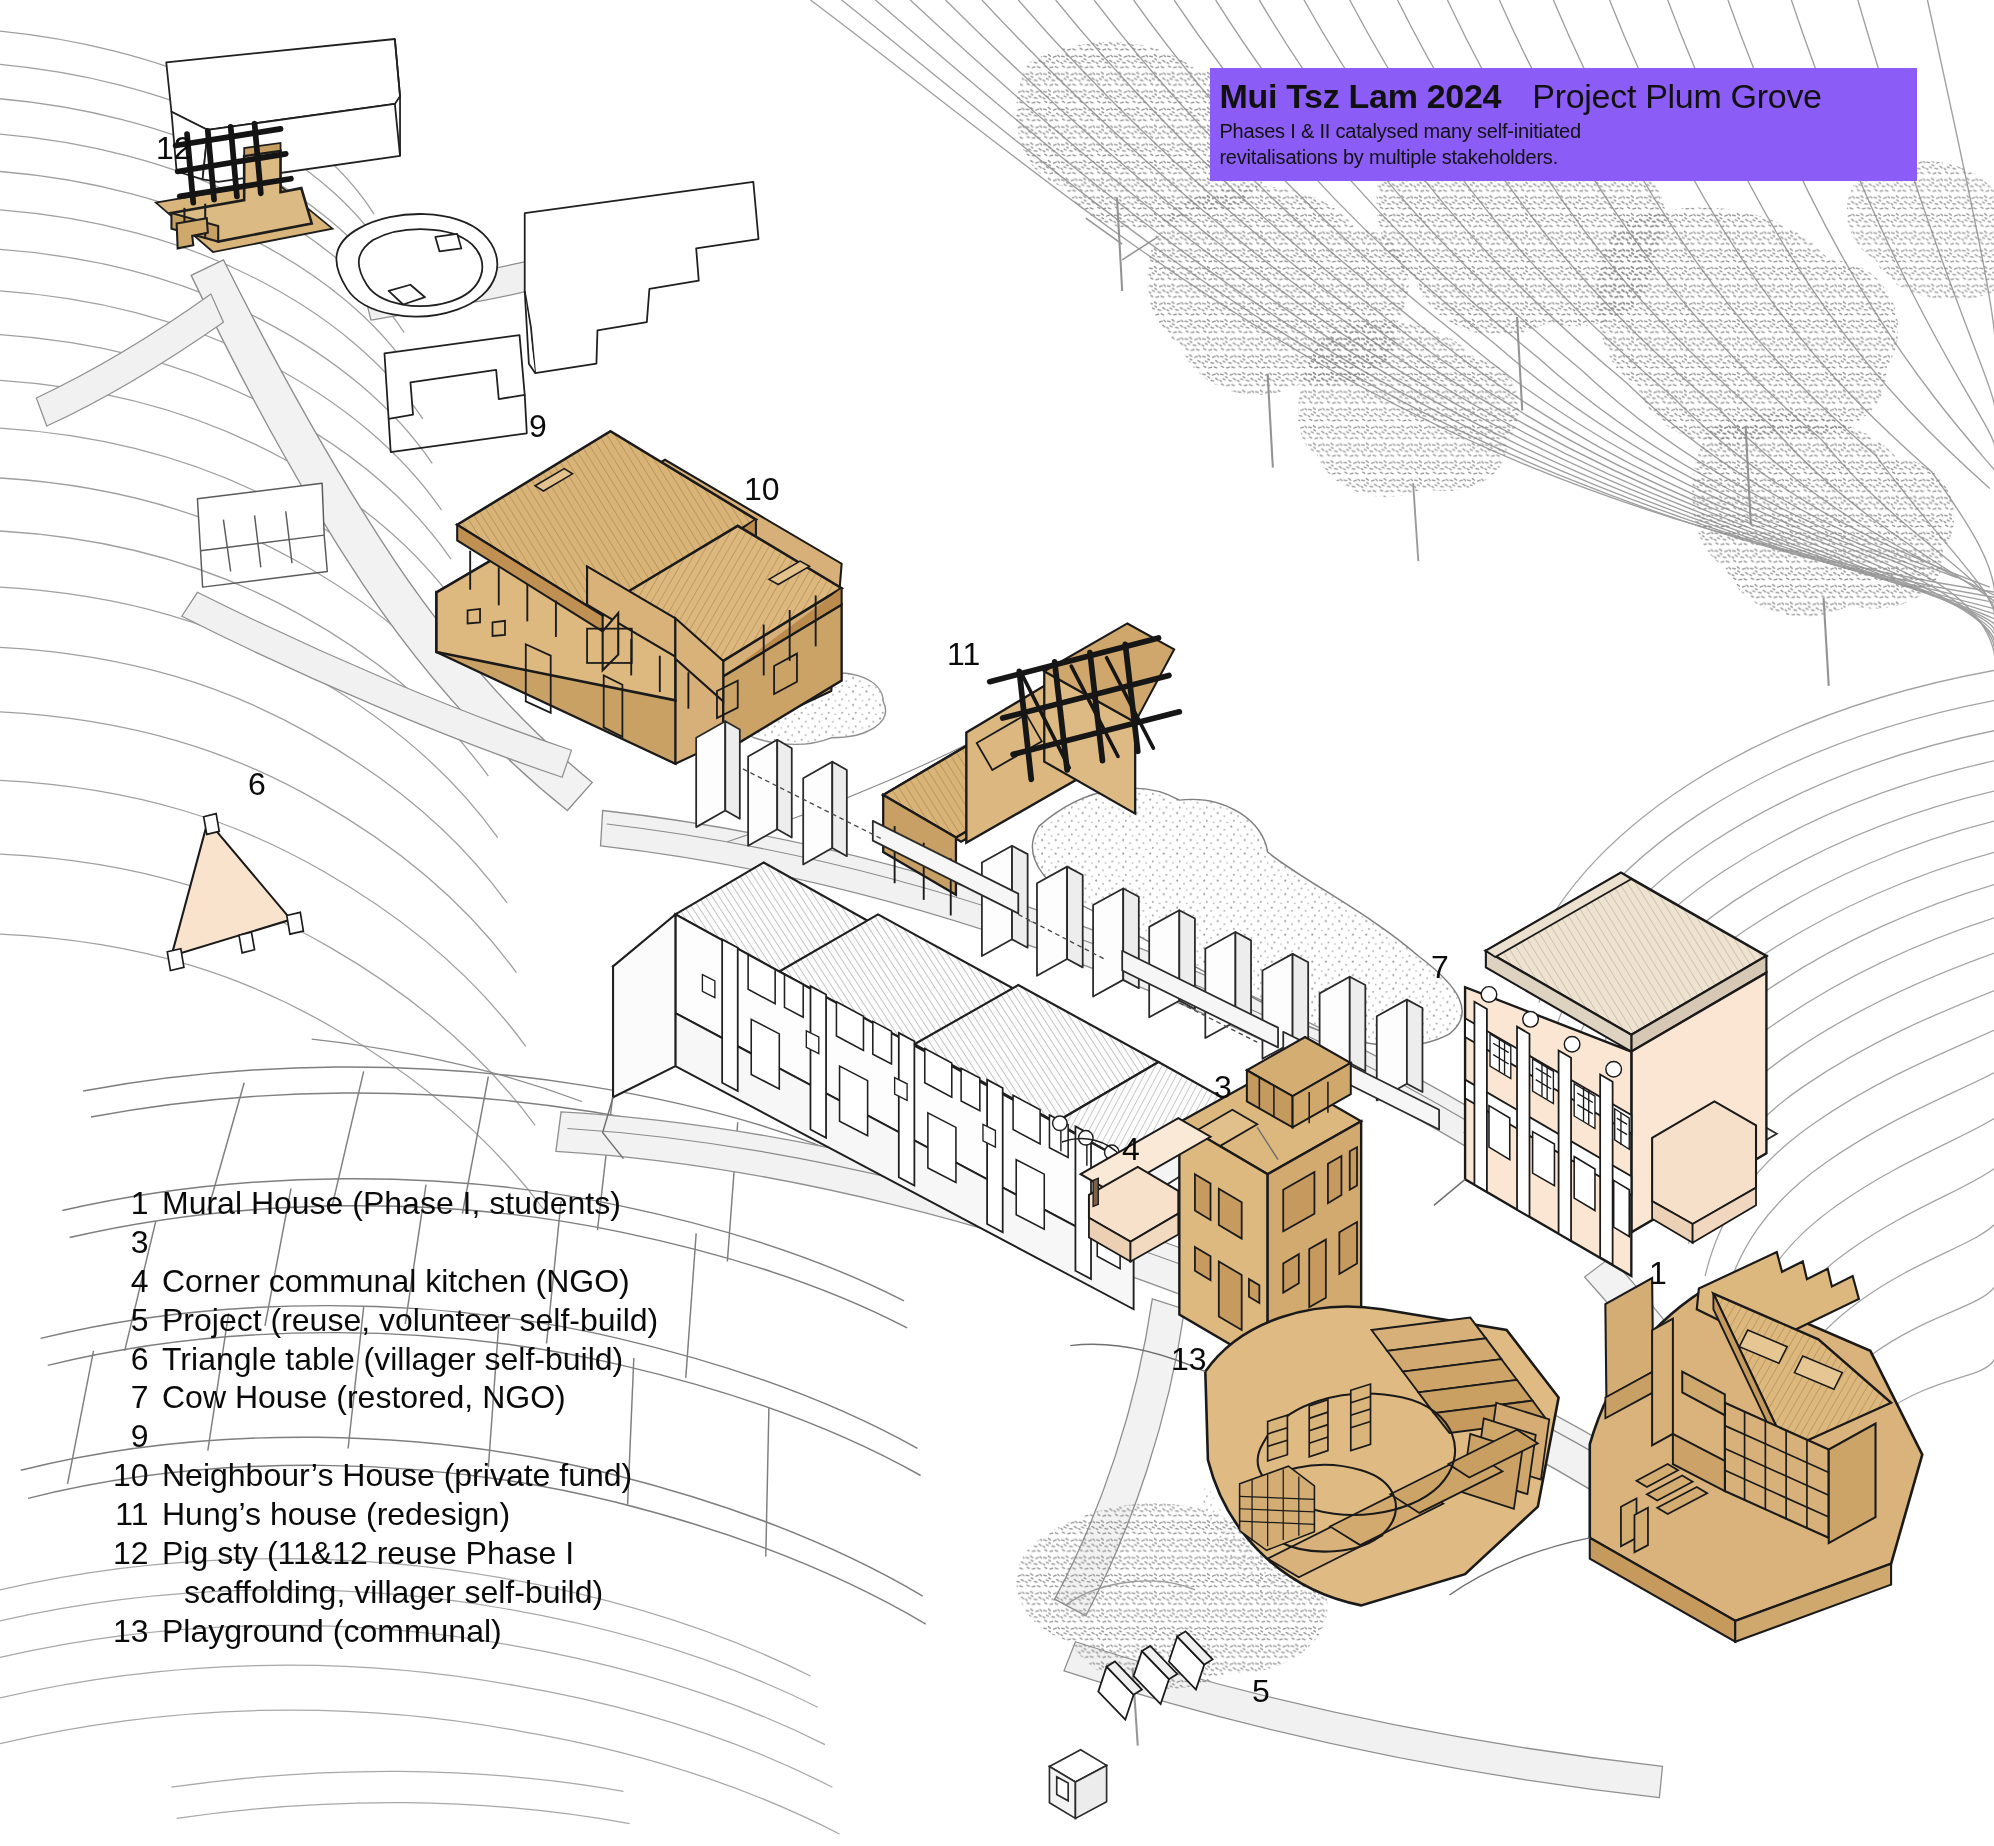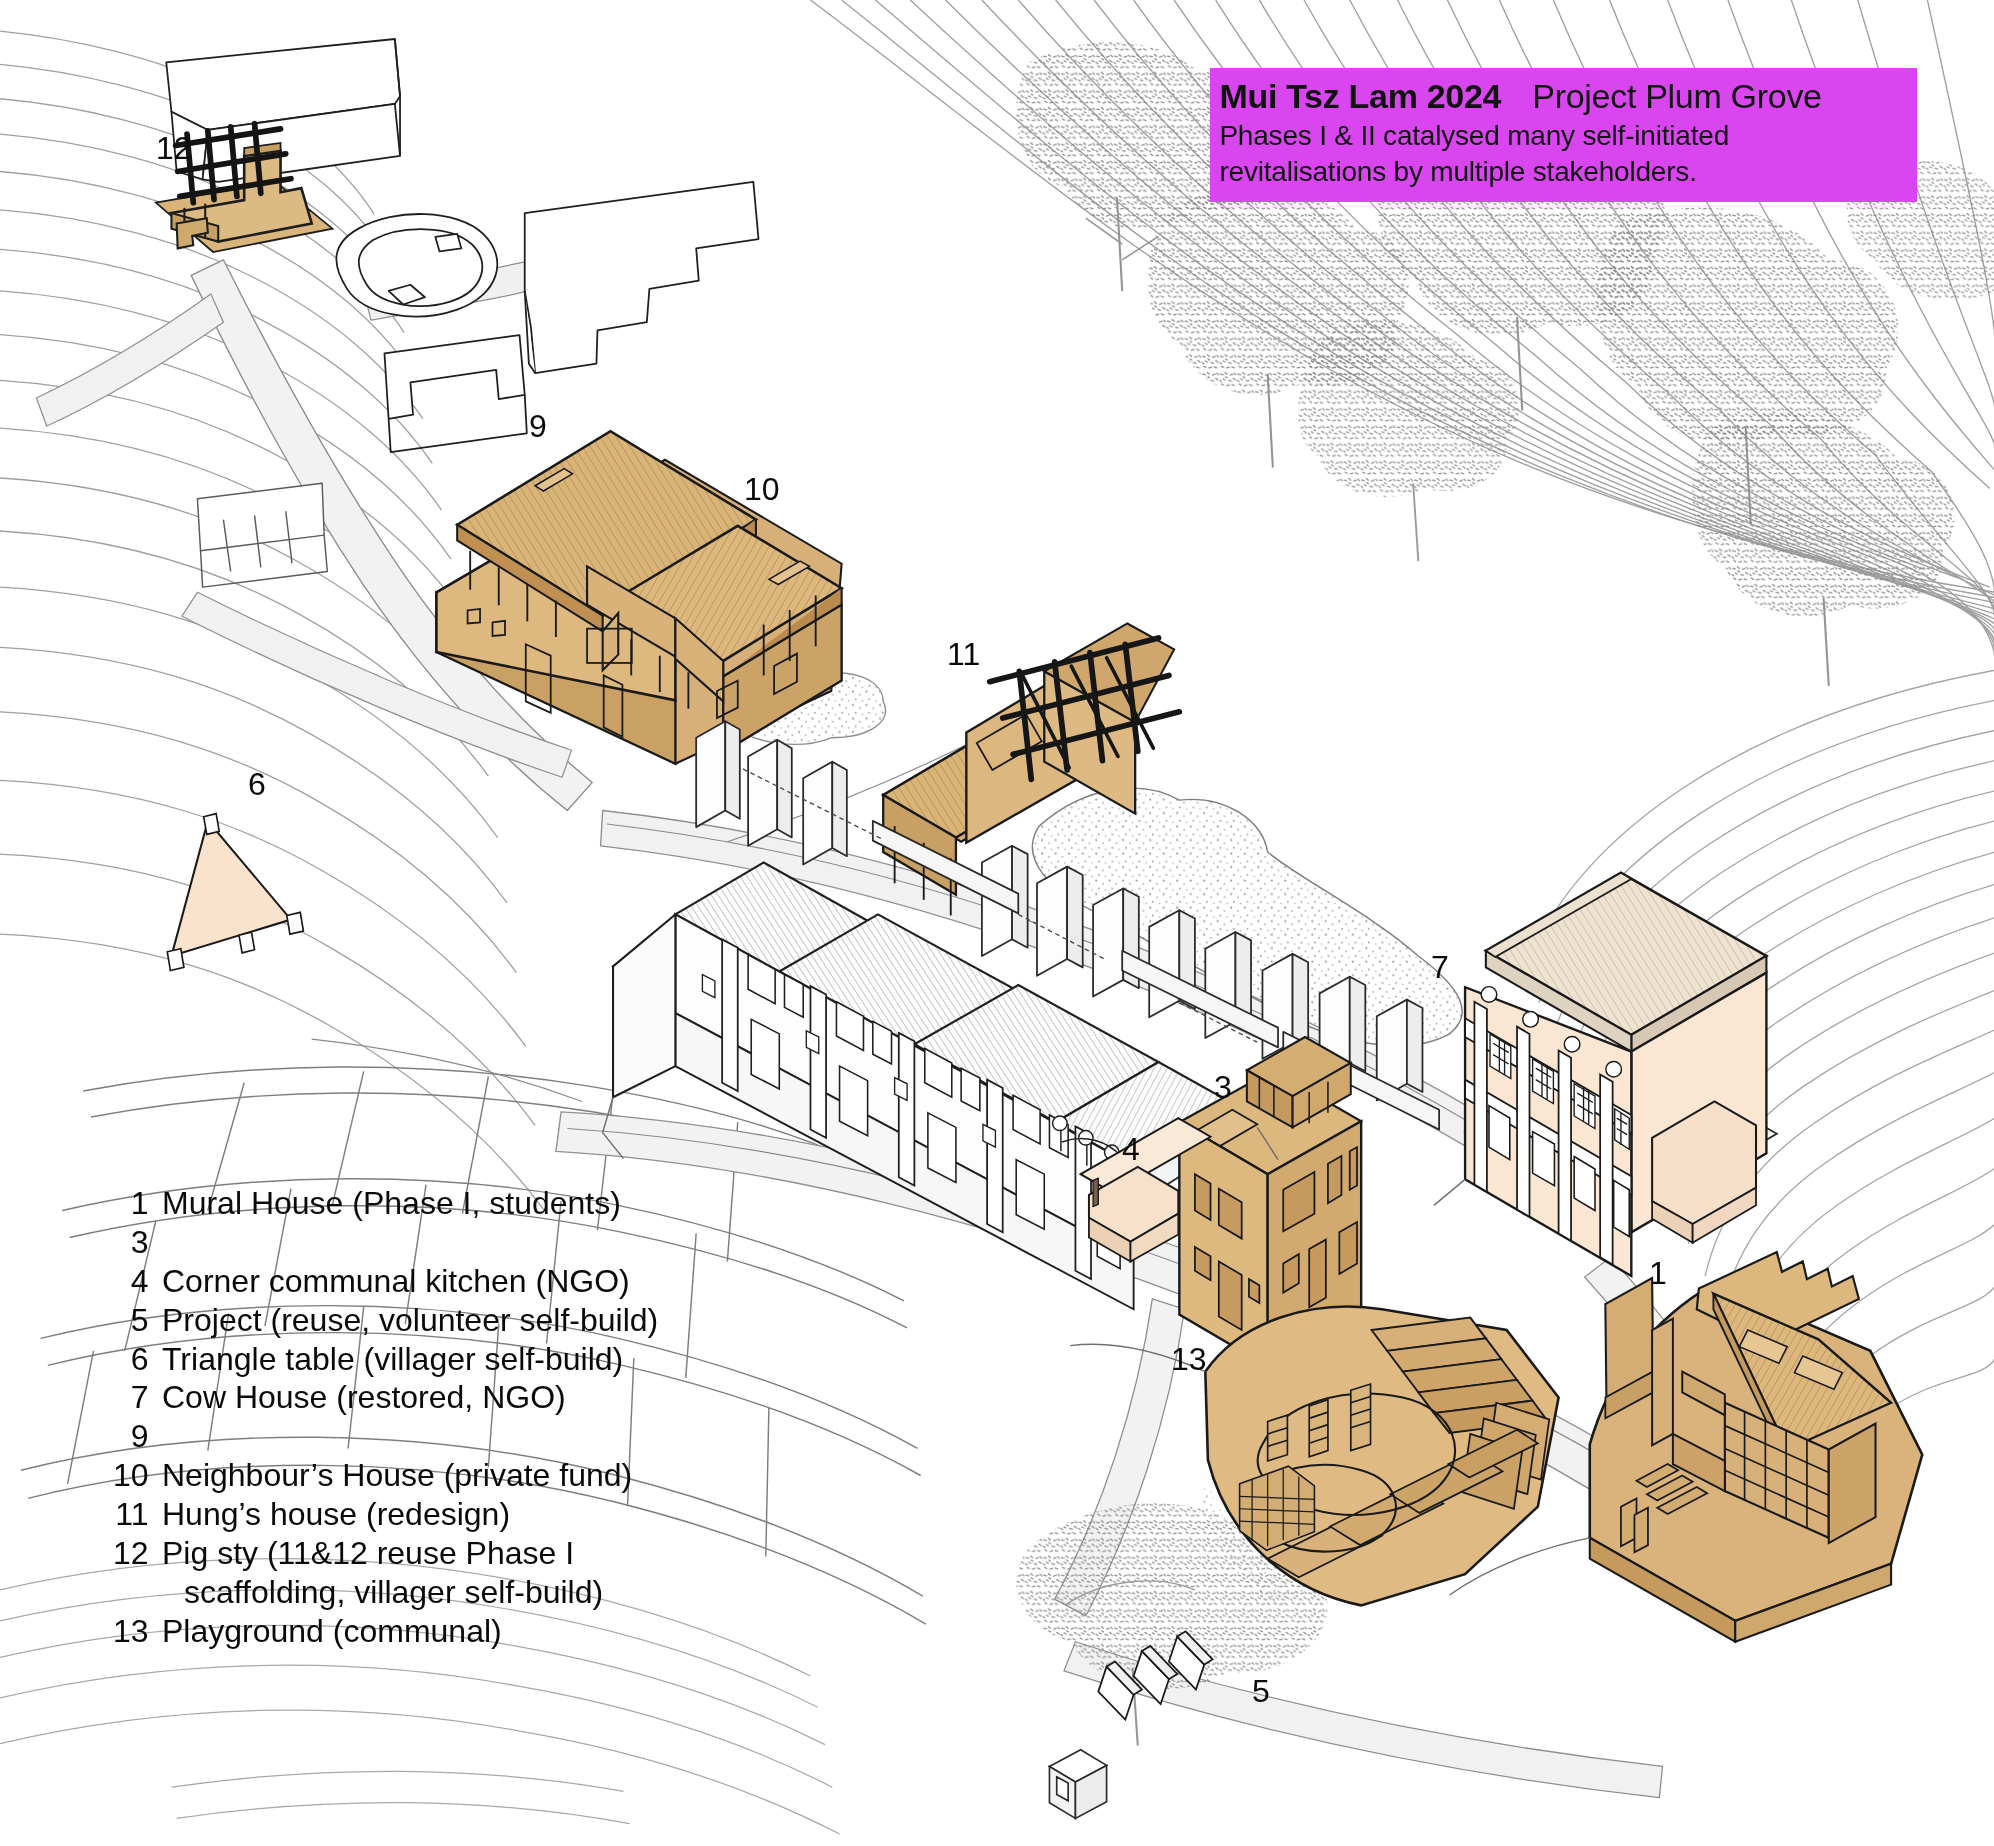--- a/index.html
+++ b/index.html
@@ -11,34 +11,34 @@
     background:#ffffff;
   }
   #stage{position:absolute;inset:0;width:1995px;height:1847px;}
   #drawing{position:absolute;left:0;top:0;width:1995px;height:1847px;}
 
   
   .title-block{
     position:absolute;
     left:1210px;top:68px;
     width:707px;
-    background:#d946ef;
+    background:#8b5cf6;
     padding:8.3px 9.4px 11.4px 9.4px;
     box-sizing:border-box;
     z-index:40;
   }
   .title-line1{
     font-size:34px;line-height:1.22;
     color:#111111;white-space:nowrap;
     letter-spacing:-0.3px;
   }
   .title-line1 .strong{font-weight:bold;}
   .title-line1 .light{font-weight:normal;}
   .title-sub{
-    font-size:28px;line-height:1.30;
+    font-size:20px;line-height:1.30;
     color:#111111;font-weight:normal;
     letter-spacing:-0.2px;
   }
 
   
   .legend{
     position:absolute;
     left:101px;top:1184px;
     z-index:40;
     width:655px;

